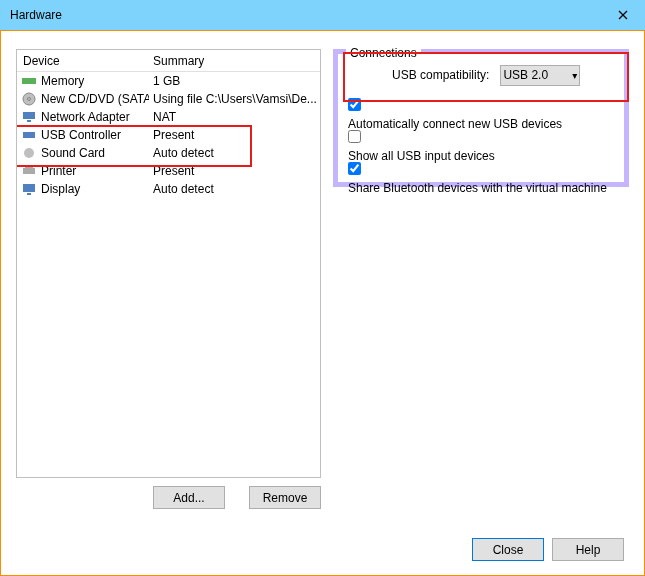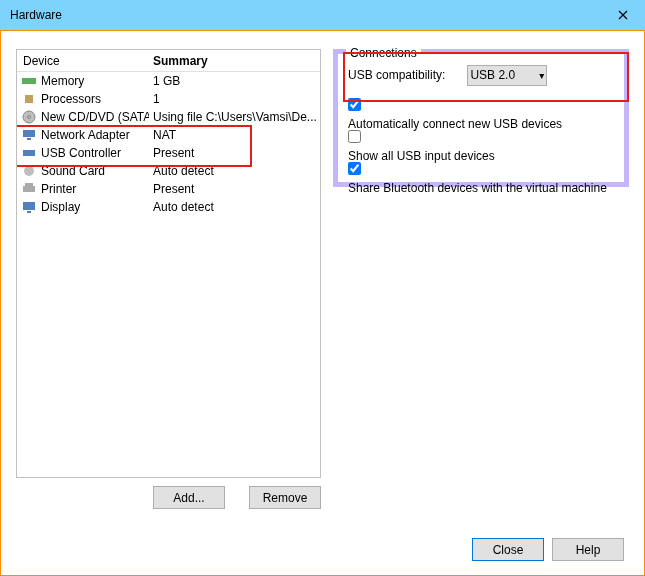--- a/index.html
+++ b/index.html
@@ -52,21 +52,21 @@
   }
   .list-header {
     display: flex;
     height: 22px;
     border-bottom: 1px solid #e0e0e0;
     font-size: 12px;
     color: #000;
     align-items: center;
   }
   .col-device { width: 132px; padding-left: 6px; }
-  .col-summary { flex: 1; padding-left: 4px; font-weight: bold; }
+  .col-summary { flex: 1; padding-left: 4px; }
   .rows { }
   .row {
     display: flex;
     height: 18px;
     align-items: center;
     font-size: 12px;
     position: relative;
   }
   .row .icon {
     width: 16px; height: 16px;
@@ -113,23 +113,24 @@
     position: absolute;
     top: -8px;
     left: 8px;
     background: #fff;
     padding: 0 4px;
     font-size: 12px;
   }
   .field-row {
     display: flex;
     align-items: center;
-    gap: 22px;
+    gap: 11px;
     height: 22px;
     font-size: 12px;
+    margin-left: 44px;
   }
   .select {
     height: 21px;
     border: 1px solid #adadad;
     background: #e1e1e1;
     font-size: 12px;
     font-family: inherit;
     padding: 0 2px;
     display: inline-flex;
     align-items: center;
@@ -203,29 +204,20 @@
           <div class="row">
             <span class="icon ic-mem">
                 <svg width="14" height="10">
                   <rect x="0" y="2" width="14" height="6"></rect>
                 </svg>
               </span>
             <span class="device-name">Memory</span>
             <span class="summary">1 GB</span>
           </div>
 
-          <div class="row">
-            <span class="icon ic-cpu">
-                <svg width="12" height="12">
-                  <rect x="2" y="2" width="8" height="8"></rect>
-                </svg>
-              </span>
-            <span class="device-name">Processors</span>
-            <span class="summary">1</span>
-          </div>
 
           <div class="row">
             <span class="icon ic-cd">
                 <svg width="14" height="14">
                   <circle cx="7" cy="7" r="6" stroke-width="1"></circle>
                   <circle cx="7" cy="7" r="1.5" fill="#fff"></circle>
                 </svg>
               </span>
             <span class="device-name">New CD/DVD (SATA)</span>
             <span class="summary">Using file C:\Users\Vamsi\De...</span>

